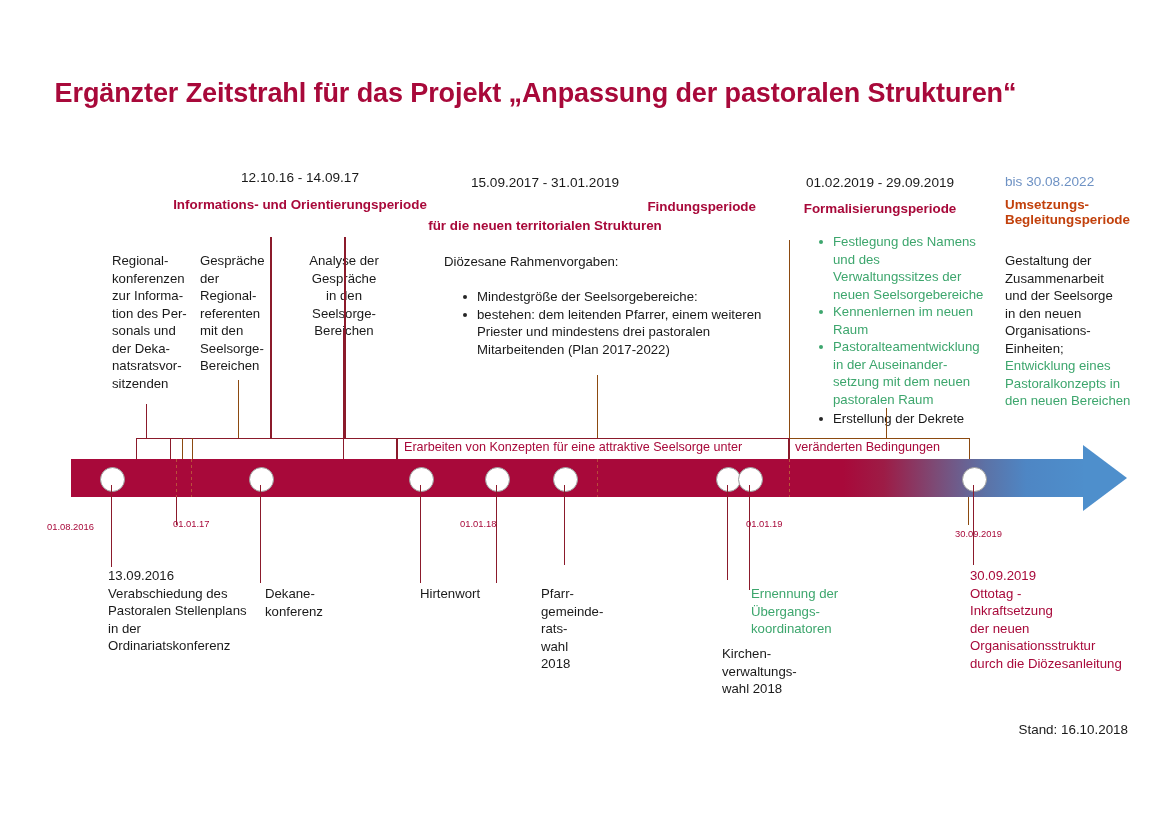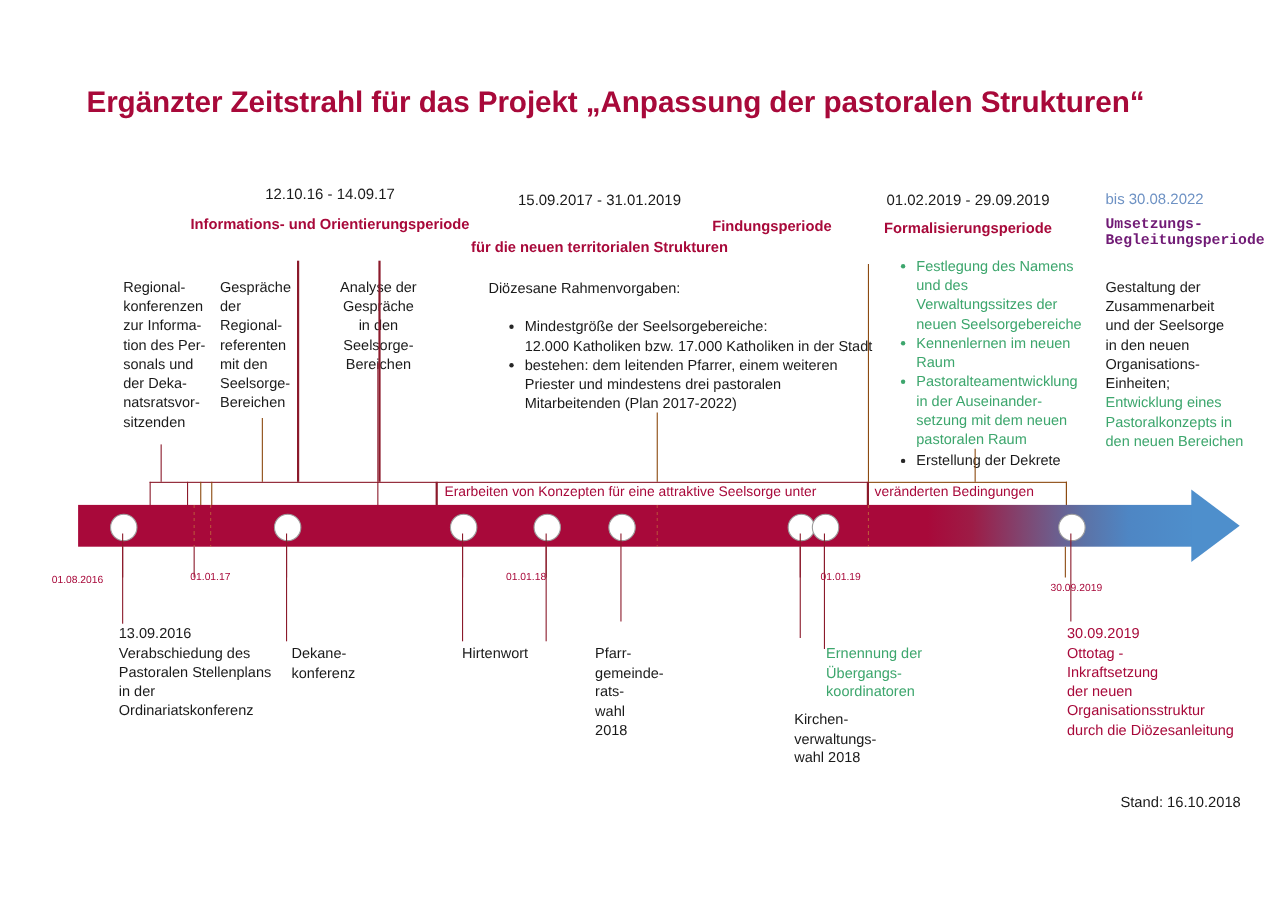--- a/index.html
+++ b/index.html
@@ -15,30 +15,29 @@
   .abs{position:absolute;}
 
   
   #title{
     left:0;top:78px;width:1071px;
     text-align:center;
     font-size:27px;font-weight:bold;
     color:#A8093A;
     letter-spacing:-0.1px;
     white-space:nowrap;
-    padding-left:24px;
   }
 
   
   .txt{font-size:13.2px;line-height:17.5px;color:#1a1a1a;}
   .period-date{font-size:13.6px;color:#1a1a1a;white-space:nowrap;}
   .period-name{font-size:13.4px;font-weight:bold;color:#A8093A;}
   .red{color:#A8093A;}
   .green{color:#3DA66D;}
-  .blue{color:#701a75;font-family:Liberation Mono, monospace;}
+  .blue{color:#c2410c;}
   .lightblue{color:#6E92C4;}
   .center{text-align:center;}
 
   
   ul.bl{margin:16px;padding:0;list-style:none;}
   ul.bl li{position:relative;padding-left:17px;margin:0;}
   ul.bl li:before{
     content:"";position:absolute;left:3px;top:7px;
     width:4px;height:4px;border-radius:50%;background:#262626;
   }
@@ -140,21 +139,20 @@
   </div>
   <div class="abs" style="left:380px;top:216px;width:330px;text-align:center;">
     <span class="period-name">für die neuen territorialen Strukturen</span>
   </div>
 
   <div class="abs txt" style="left:444px;top:253px;width:340px;">Diözesane Rahmenvorgaben:</div>
 
   <ul class="bl abs txt" style="left:444px;top:272px;width:350px;">
     <li class="k">
       <div>Mindestgröße der Seelsorgebereiche:</div>
-      <div>12.000 Katholiken bzw. 17.000 Katholiken in der Stadt</div>
     </li>
     <li class="k">
       <div>bestehen: dem leitenden Pfarrer, einem weiteren</div>
       <div>Priester und mindestens drei pastoralen</div>
       <div>Mitarbeitenden (Plan 2017-2022)</div>
     </li>
   </ul>
 
   <div class="abs" style="left:780px;top:173px;width:200px;text-align:center;">
     <span class="period-date">01.02.2019 - 29.09.2019</span>

